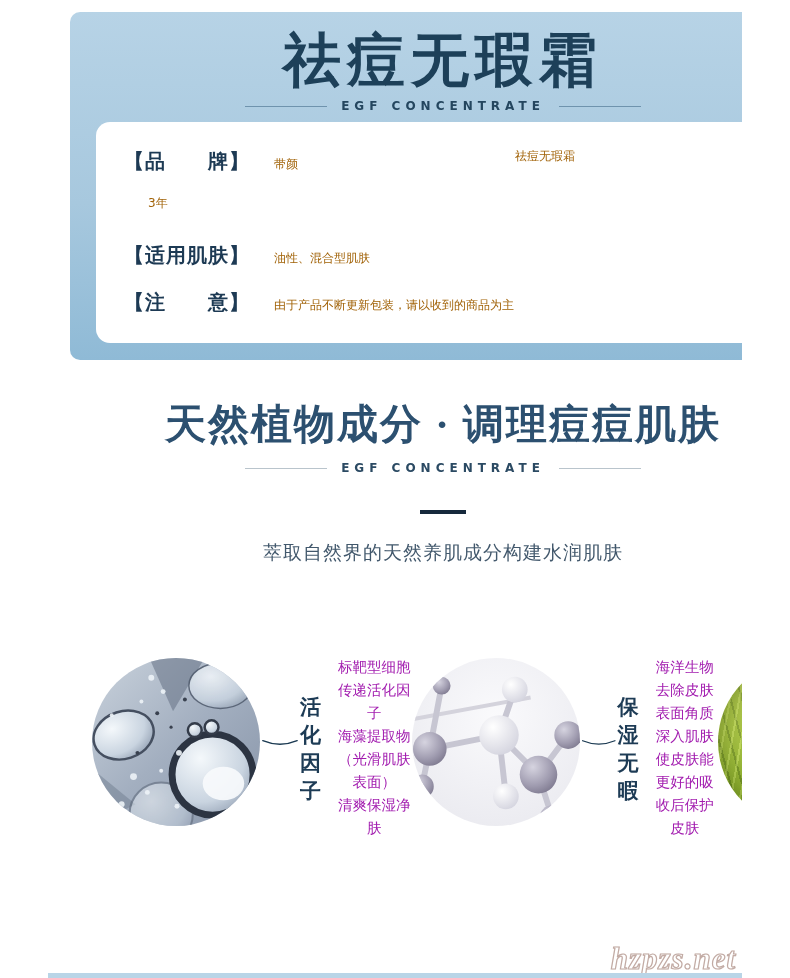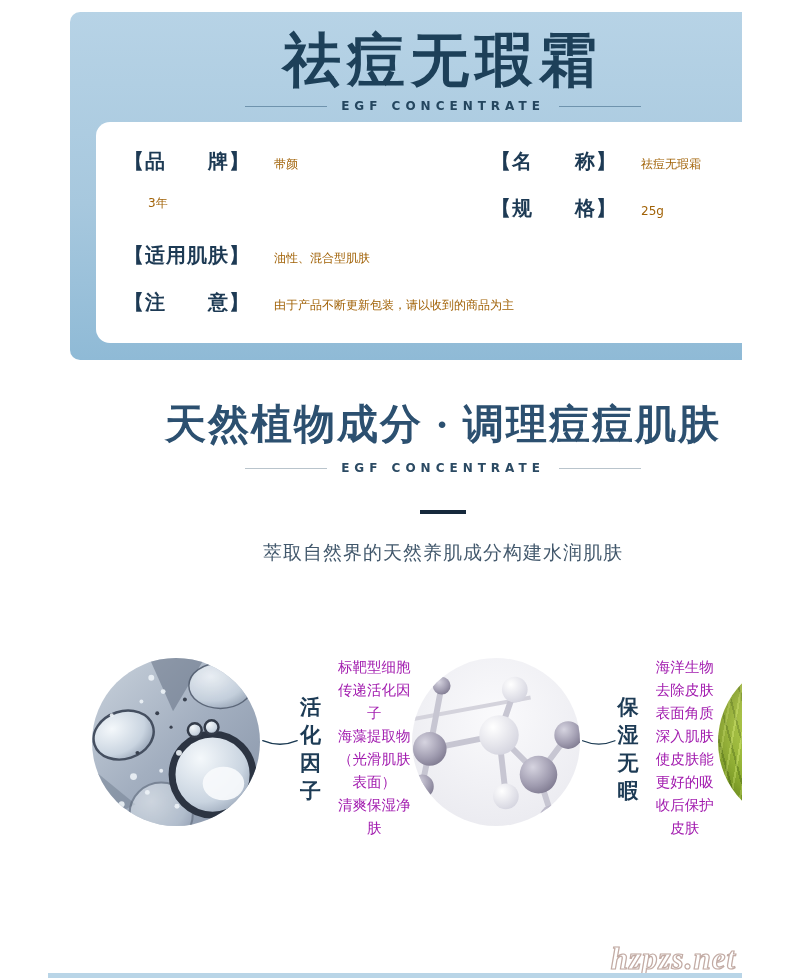--- a/index.html
+++ b/index.html
@@ -113,31 +113,26 @@
       <span class="hline"></span>
     </div>
 
     <div class="info-card">
       <div class="card-row two">
         <div class="cell">
           <span class="lbl">【品　　牌】</span>
           <span class="val">带颜</span>
         </div>
         <div class="cell">
-          <span class="lbl">【名　　称】</span>
           <span class="val">祛痘无瑕霜</span>
         </div>
       </div>
       <div class="card-row two">
         <div class="cell">
           <span class="val">3年</span>
-        </div>
-        <div class="cell">
-          <span class="lbl">【规　　格】</span>
-          <span class="val">25g</span>
         </div>
       </div>
       <div class="card-row">
         <div class="cell">
           <span class="lbl">【适用肌肤】</span>
           <span class="val">油性、混合型肌肤</span>
         </div>
       </div>
       <div class="card-row">
         <div class="cell">

